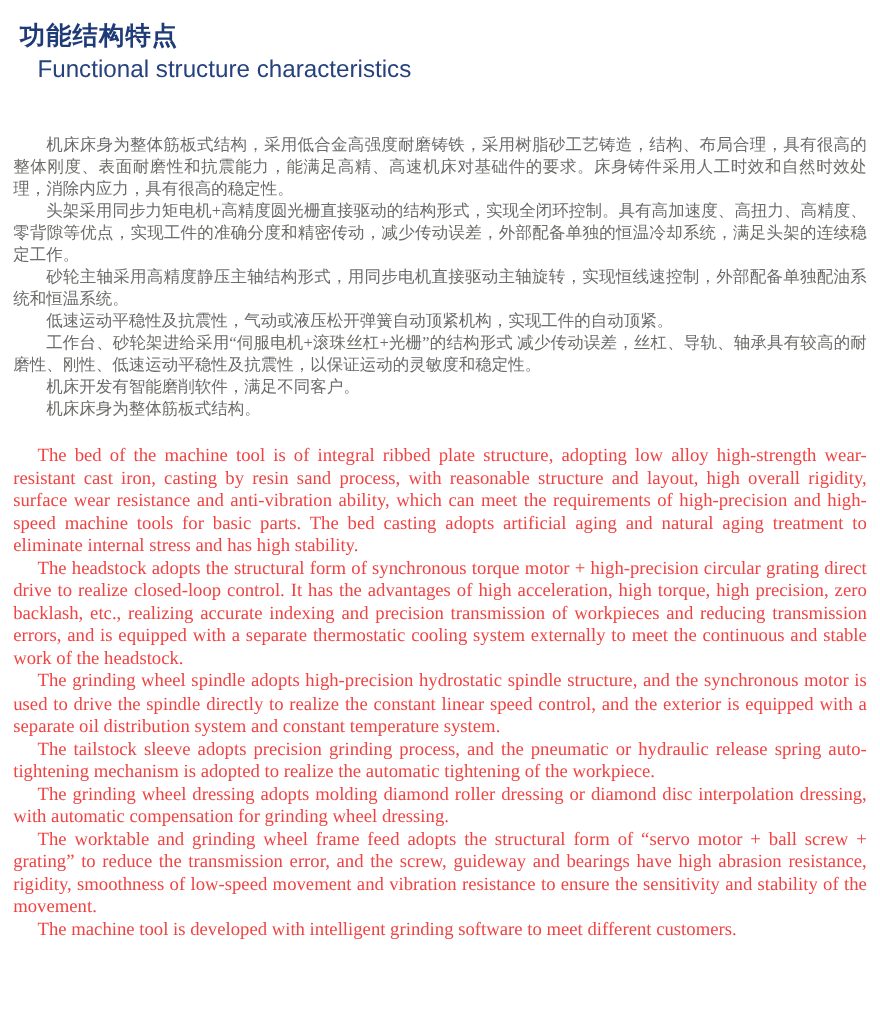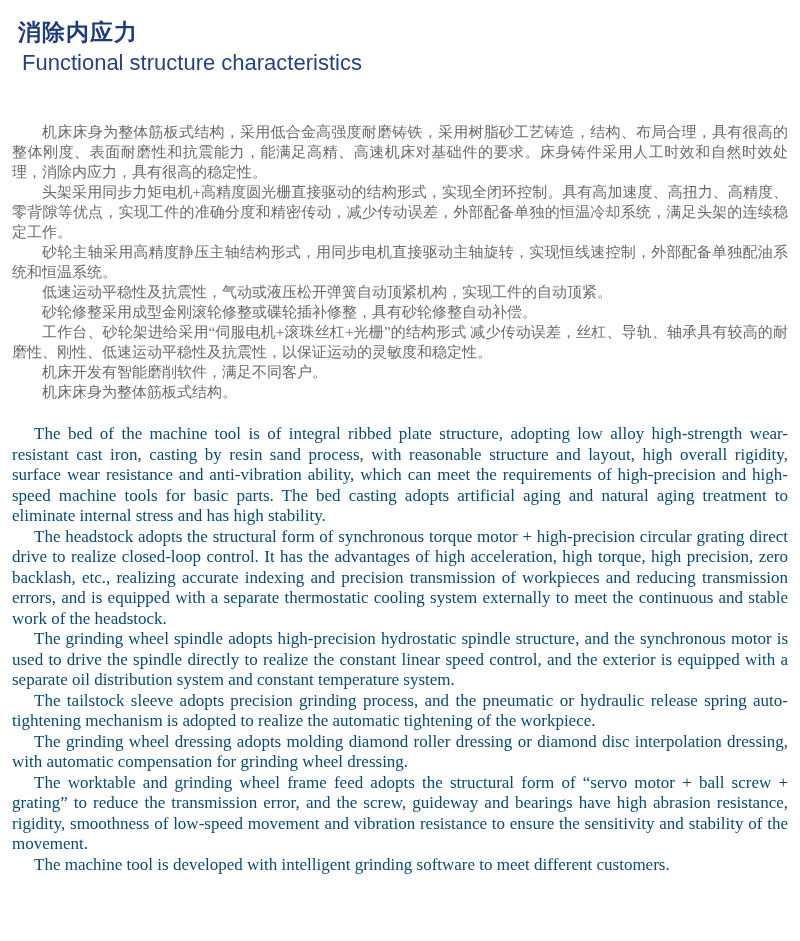--- a/index.html
+++ b/index.html
@@ -22,21 +22,21 @@
   .title-zh {
     margin: 18px 0 0 0;
     font-family: "Liberation Sans", "DejaVu Sans", sans-serif;
     font-size: 23px;
     line-height: 29px;
     font-weight: 700;
     letter-spacing: 1px;
     color: #1e3a77;
   }
   .title-en {
-    margin: 2px 0 0 4px;
+    margin: 2px 0 0 16px;
     font-family: "Liberation Sans", "DejaVu Sans", sans-serif;
     font-size: 22px;
     line-height: 28px;
     font-weight: 400;
     color: #26427e;
   }
   .zh-section {
     margin-top: 45px;
     font-family: "Liberation Serif", "DejaVu Serif", serif;
     font-size: 15px;
@@ -46,44 +46,43 @@
   }
   .zh-section p {
     margin: 0;
     text-indent: 2em;
   }
   .en-section {
     margin-top: 22px;
     font-family: "Liberation Serif", "DejaVu Serif", serif;
     font-size: 17px;
     line-height: 20.5px;
-    color: #0c4a6e;
+    color: #ef4444;
     text-align: justify;
   }
   .en-section p {
     margin: 0;
     text-indent: 1.3em;
   }
 </style>
 </head>
 <body>
 
 <div class="page">
 
   <header class="page-header">
-    <h1 class="title-zh">消除内应力</h1>
+    <h1 class="title-zh">功能结构特点</h1>
     <h2 class="title-en">Functional structure characteristics</h2>
   </header>
 
   <section class="zh-section">
     <p>机床床身为整体筋板式结构，采用低合金高强度耐磨铸铁，采用树脂砂工艺铸造，结构、布局合理，具有很高的整体刚度、表面耐磨性和抗震能力，能满足高精、高速机床对基础件的要求。床身铸件采用人工时效和自然时效处理，消除内应力，具有很高的稳定性。</p>
     <p>头架采用同步力矩电机+高精度圆光栅直接驱动的结构形式，实现全闭环控制。具有高加速度、高扭力、高精度、零背隙等优点，实现工件的准确分度和精密传动，减少传动误差，外部配备单独的恒温冷却系统，满足头架的连续稳定工作。</p>
     <p>砂轮主轴采用高精度静压主轴结构形式，用同步电机直接驱动主轴旋转，实现恒线速控制，外部配备单独配油系统和恒温系统。</p>
     <p>低速运动平稳性及抗震性，气动或液压松开弹簧自动顶紧机构，实现工件的自动顶紧。</p>
-    <p>砂轮修整采用成型金刚滚轮修整或碟轮插补修整，具有砂轮修整自动补偿。</p>
     <p>工作台、砂轮架进给采用“伺服电机+滚珠丝杠+光栅”的结构形式 减少传动误差，丝杠、导轨、轴承具有较高的耐磨性、刚性、低速运动平稳性及抗震性，以保证运动的灵敏度和稳定性。</p>
     <p>机床开发有智能磨削软件，满足不同客户。</p>
     <p>机床床身为整体筋板式结构。</p>
   </section>
 
   <section class="en-section">
     <p>The bed of the machine tool is of integral ribbed plate structure, adopting low alloy high-strength wear-resistant cast iron, casting by resin sand process, with reasonable structure and layout, high overall rigidity, surface wear resistance and anti-vibration ability, which can meet the requirements of high-precision and high-speed machine tools for basic parts. The bed casting adopts artificial aging and natural aging treatment to eliminate internal stress and has high stability.</p>
     <p>The headstock adopts the structural form of synchronous torque motor + high-precision circular grating direct drive to realize closed-loop control. It has the advantages of high acceleration, high torque, high precision, zero backlash, etc., realizing accurate indexing and precision transmission of workpieces and reducing transmission errors, and is equipped with a separate thermostatic cooling system externally to meet the continuous and stable work of the headstock.</p>
     <p>The grinding wheel spindle adopts high-precision hydrostatic spindle structure, and the synchronous motor is used to drive the spindle directly to realize the constant linear speed control, and the exterior is equipped with a separate oil distribution system and constant temperature system.</p>
     <p>The tailstock sleeve adopts precision grinding process, and the pneumatic or hydraulic release spring auto-tightening mechanism is adopted to realize the automatic tightening of the workpiece.</p>

